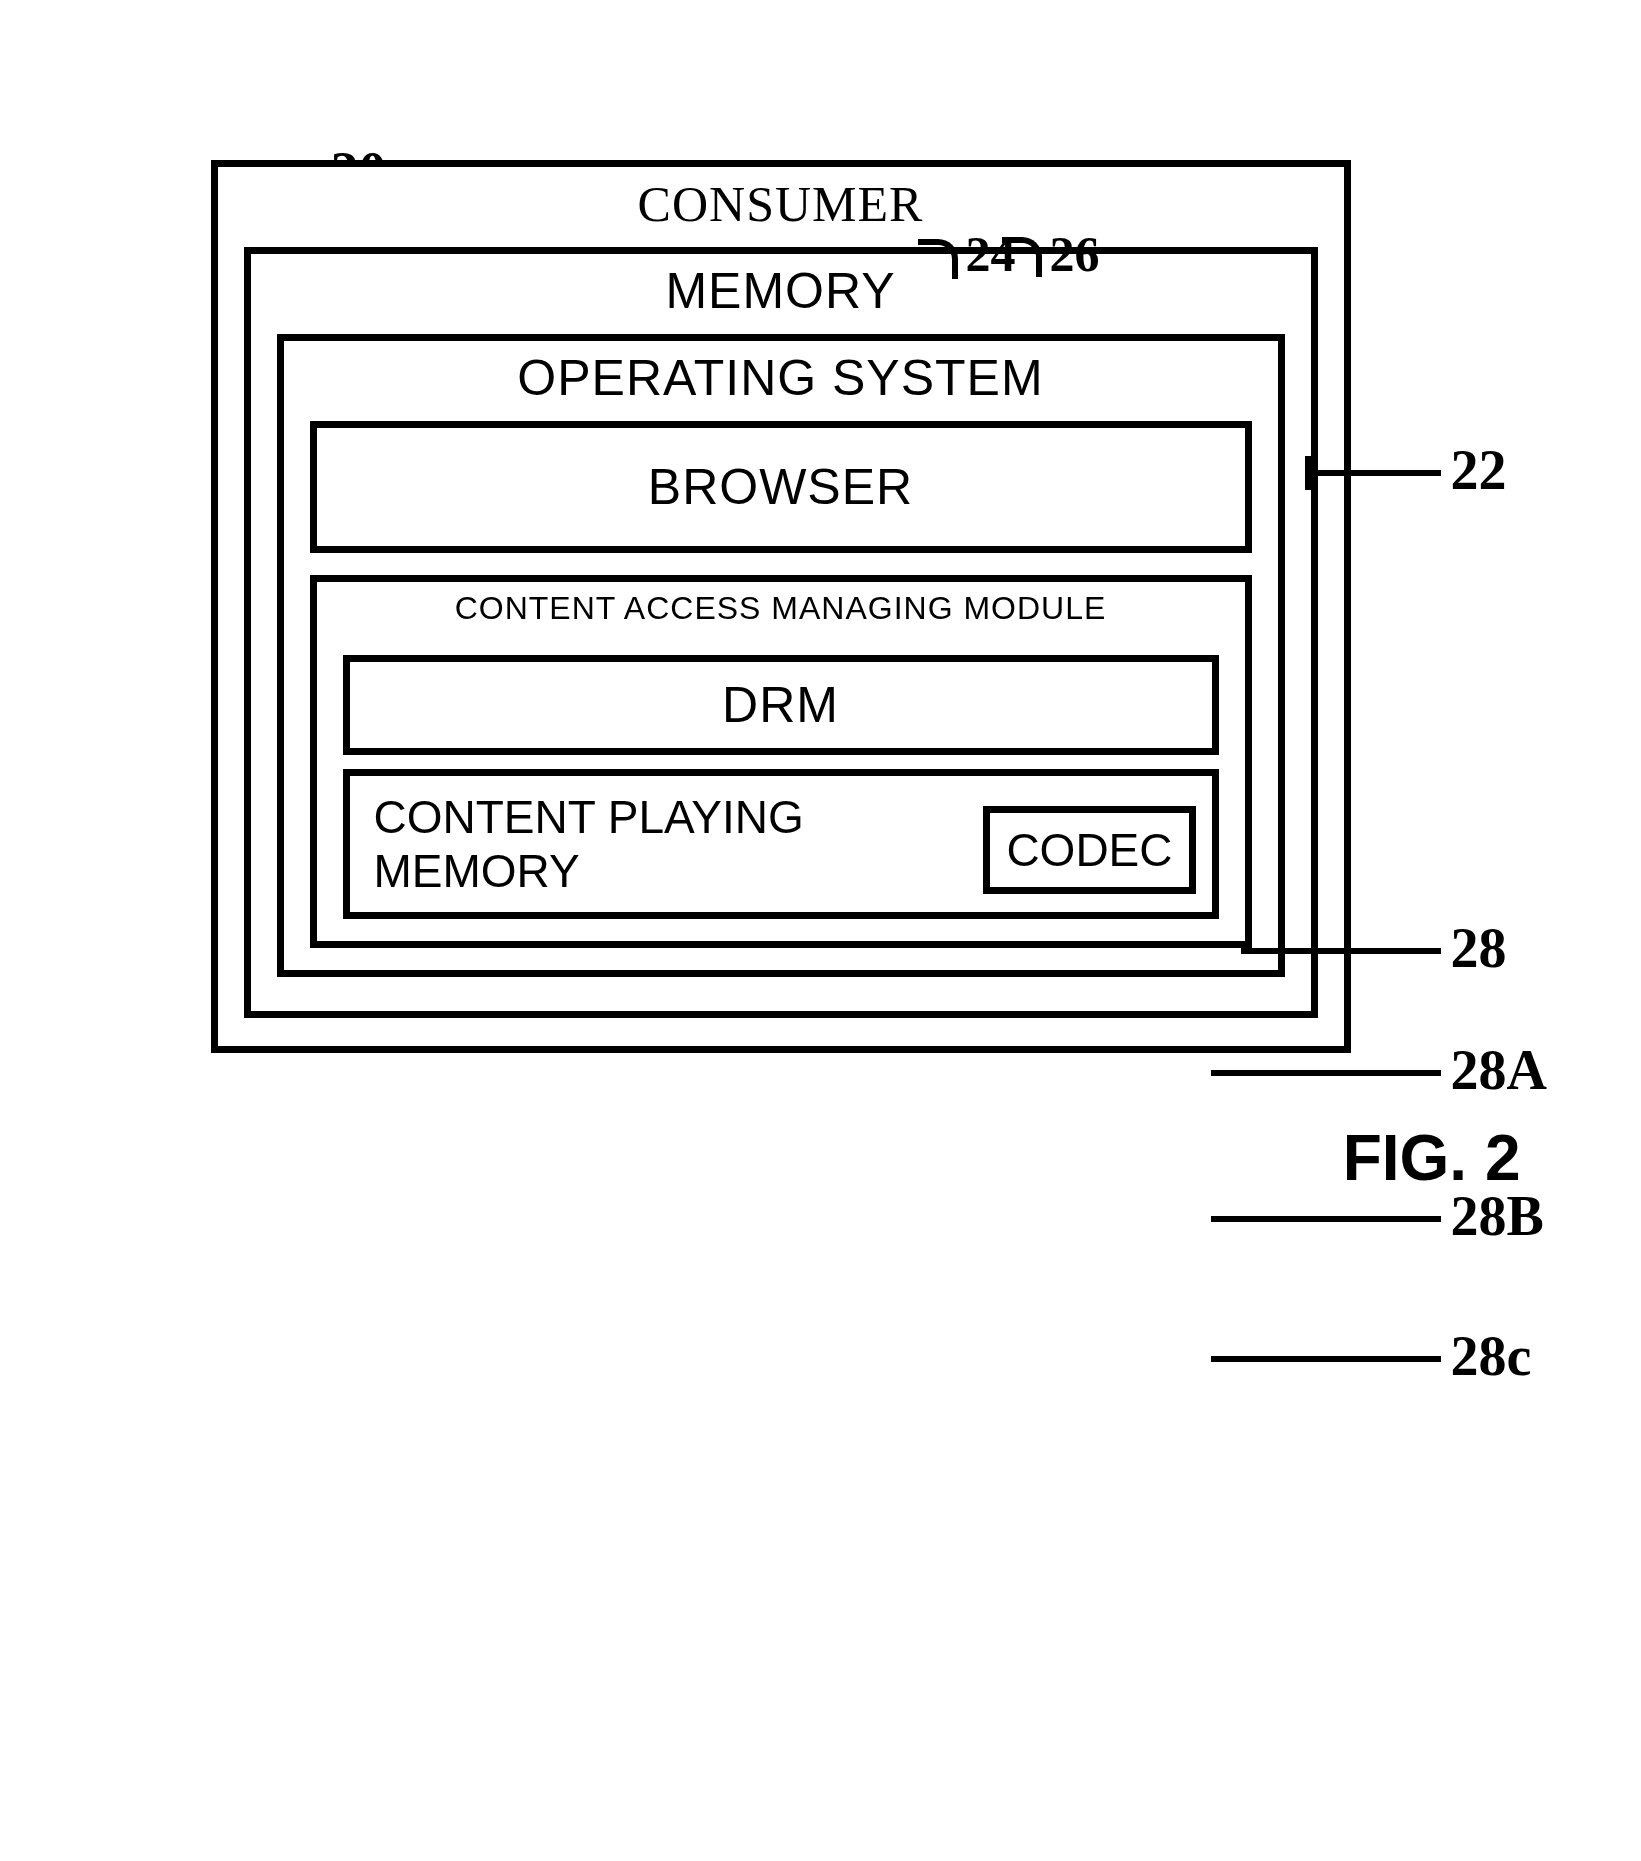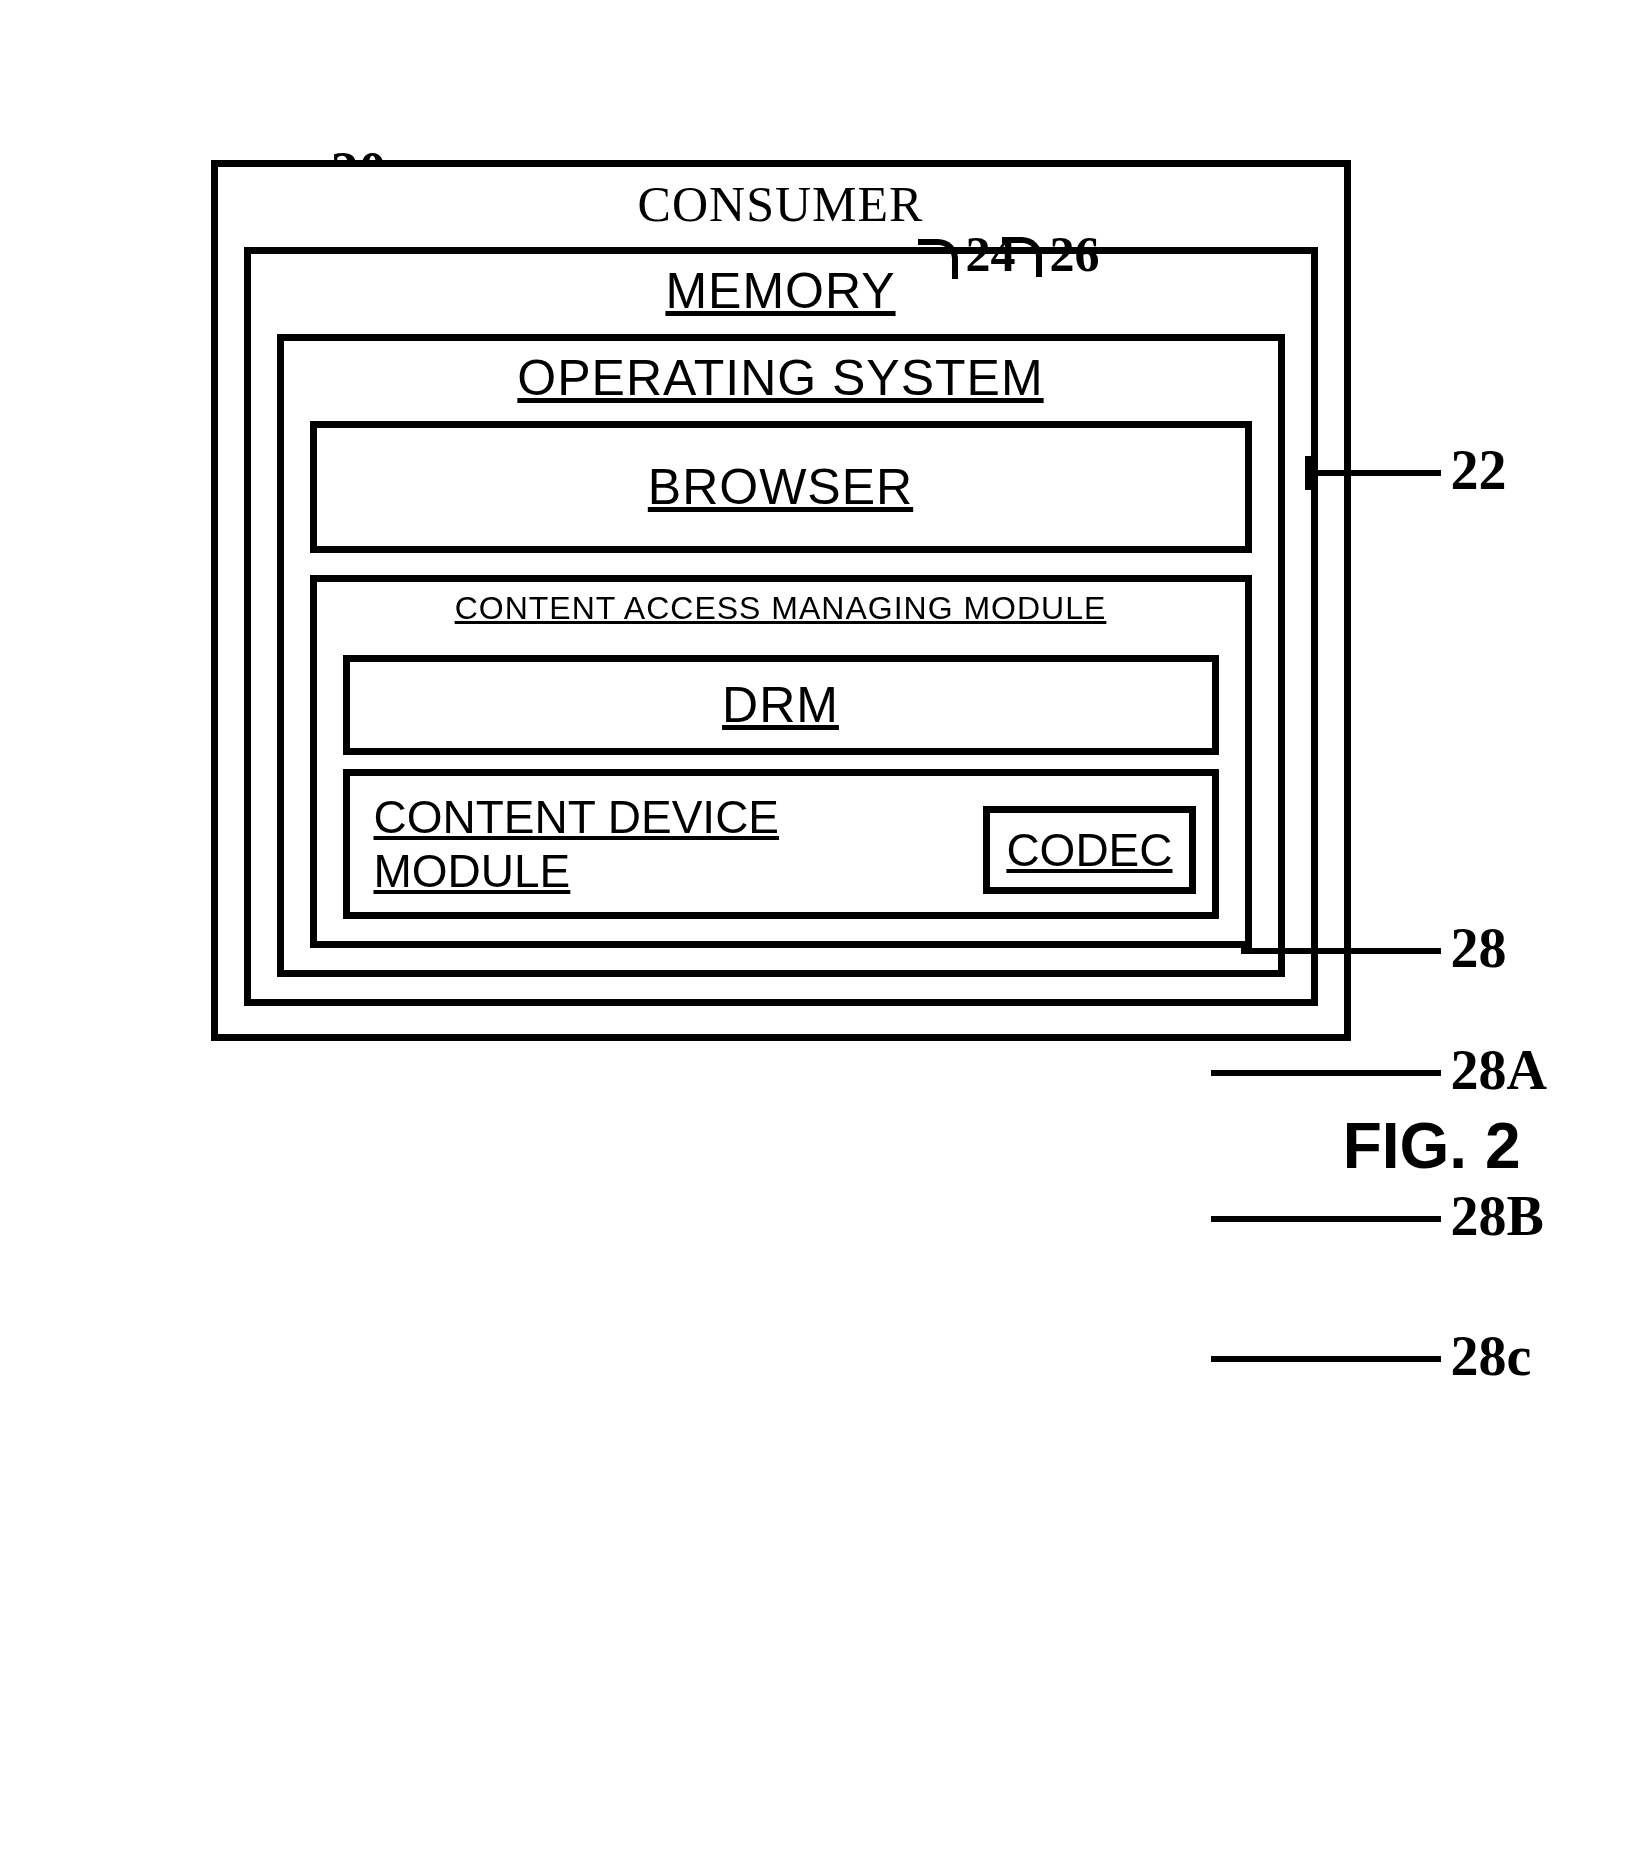--- a/index.html
+++ b/index.html
@@ -46,22 +46,21 @@
   }
   .consumer {
     position: relative;
     width: 1140px;
     margin-left: 90px;
     margin-top: 120px;
     padding-bottom: 28px;
   }
   .memory {
     margin: 0 26px 0 26px;
-    padding-bottom: 22px;
-    text-decoration: underline;
+    padding-bottom: 34px;
   }
   .os {
     margin: 0 26px 0 26px;
     padding-bottom: 22px;
   }
   .browser {
     margin: 0 26px 22px 26px;
   }
   .cam {
     margin: 0 26px 0 26px;
@@ -152,21 +151,21 @@
         </div>
 
         <div class="box cam">
           <div class="title" style="font-size:32px;">CONTENT ACCESS MANAGING MODULE</div>
 
           <div class="box sub">
             <div class="title">DRM</div>
           </div>
 
           <div class="box sub cpm">
-            <span class="txt">CONTENT DEVICE MODULE</span>
+            <span class="txt">CONTENT PLAYING MEMORY</span>
             <span class="codec">CODEC</span>
           </div>
 
         </div>
       </div>
     </div>
   </div>
 
   <div class="lead-line" style="left:1190px; top:310px; width:130px;"></div>
   <div class="lead-tick" style="left:1184px; top:296px;"></div>

